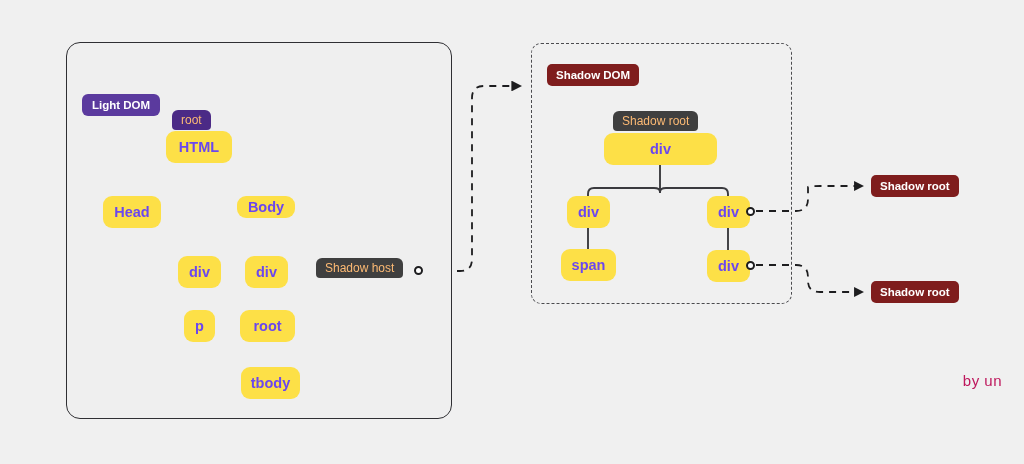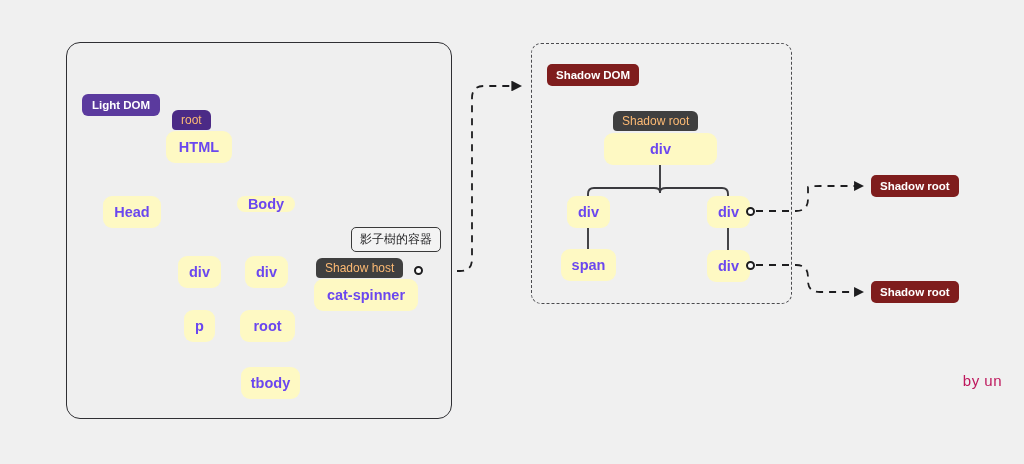--- a/index.html
+++ b/index.html
@@ -37,21 +37,21 @@
   .badge-dark{
     background:#7f1d1d;border-radius:5px;padding:5px 9px;
   }
   #shadow-dom-badge{left:547px;top:64px;}
   #shadow-root-right-1{left:871px;top:175px;}
   #shadow-root-right-2{left:871px;top:281px;}
 
   
   .node{
     position:absolute;
-    background:#fef9c3;
+    background:#fde047;
     border-radius:9px;
     display:flex;align-items:center;justify-content:center;
     color:#6b47ef;font-weight:bold;font-size:14.5px;
     white-space:nowrap;
   }
   
   .node-cap{
     position:absolute;
     border-radius:6px 6px 4px 4px;
     display:flex;align-items:center;justify-content:center;
@@ -141,43 +141,37 @@
     <span>HTML</span>
   </div>
   <div class="node-cap cap-purple" style="left:172px;top:110px;">
     <span>root</span>
   </div>
 
   <div class="node" style="left:103px;top:196px;width:58px;height:32px;">
     <span>Head</span>
   </div>
 
-  <div class="node" style="left:237px;top:196px;width:58px;height:16px;">
+  <div class="node" style="left:237px;top:196px;width:58px;height:22px;">
     <span>Body</span>
   </div>
 
   <div class="node" style="left:178px;top:256px;width:43px;height:32px;">
     <span>div</span>
   </div>
 
   <div class="node" style="left:245px;top:256px;width:43px;height:32px;">
     <span>div</span>
   </div>
 
-  <div class="node" style="left:314px;top:279px;width:104px;height:32px;">
-    <span>cat-spinner</span>
-  </div>
   <div class="node-cap cap-dark" style="left:316px;top:258px;">
     <span>Shadow host</span>
   </div>
   <div class="anchor" style="left:414px;top:266px;"></div>
 
-  <div class="tooltip" style="left:351px;top:227px;">
-    <span>影子樹的容器</span>
-  </div>
 
   <div class="node" style="left:184px;top:310px;width:31px;height:32px;">
     <span>p</span>
   </div>
 
   <div class="node" style="left:240px;top:310px;width:55px;height:32px;">
     <span>root</span>
   </div>
 
   <div class="node" style="left:241px;top:367px;width:59px;height:32px;">

